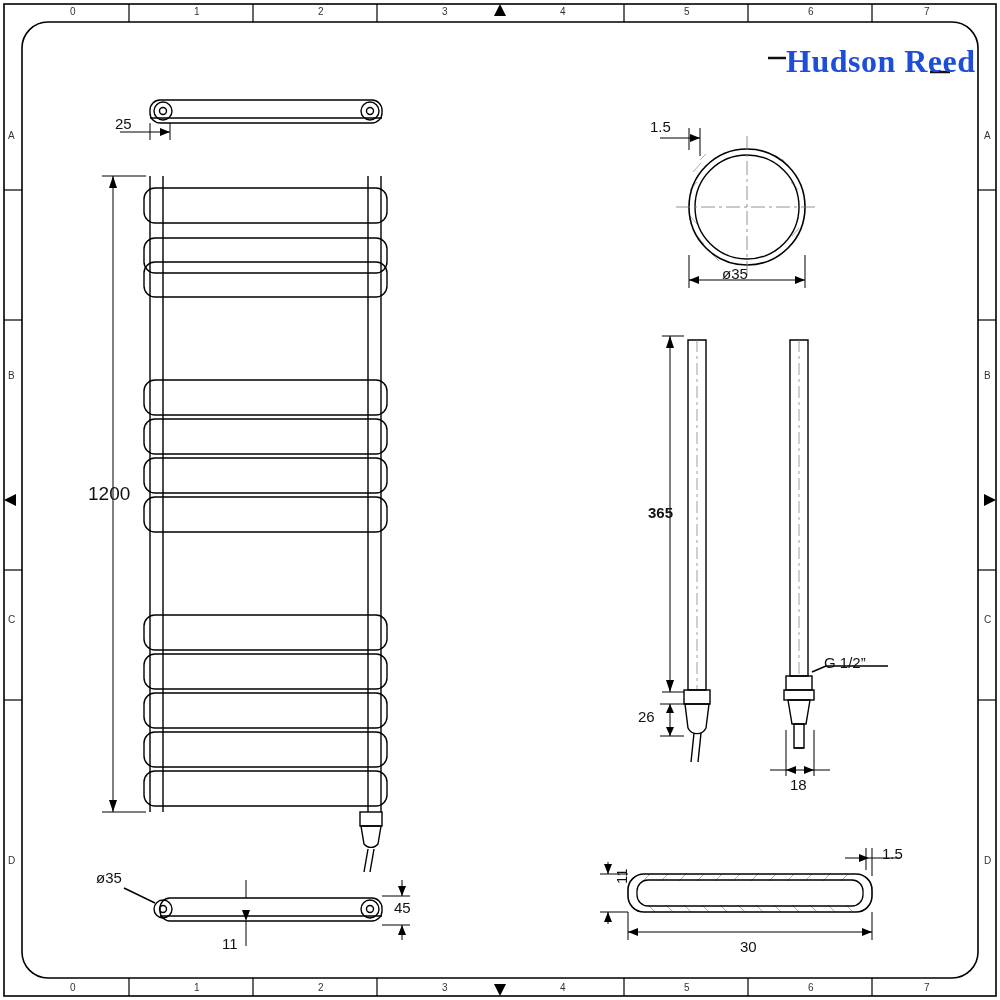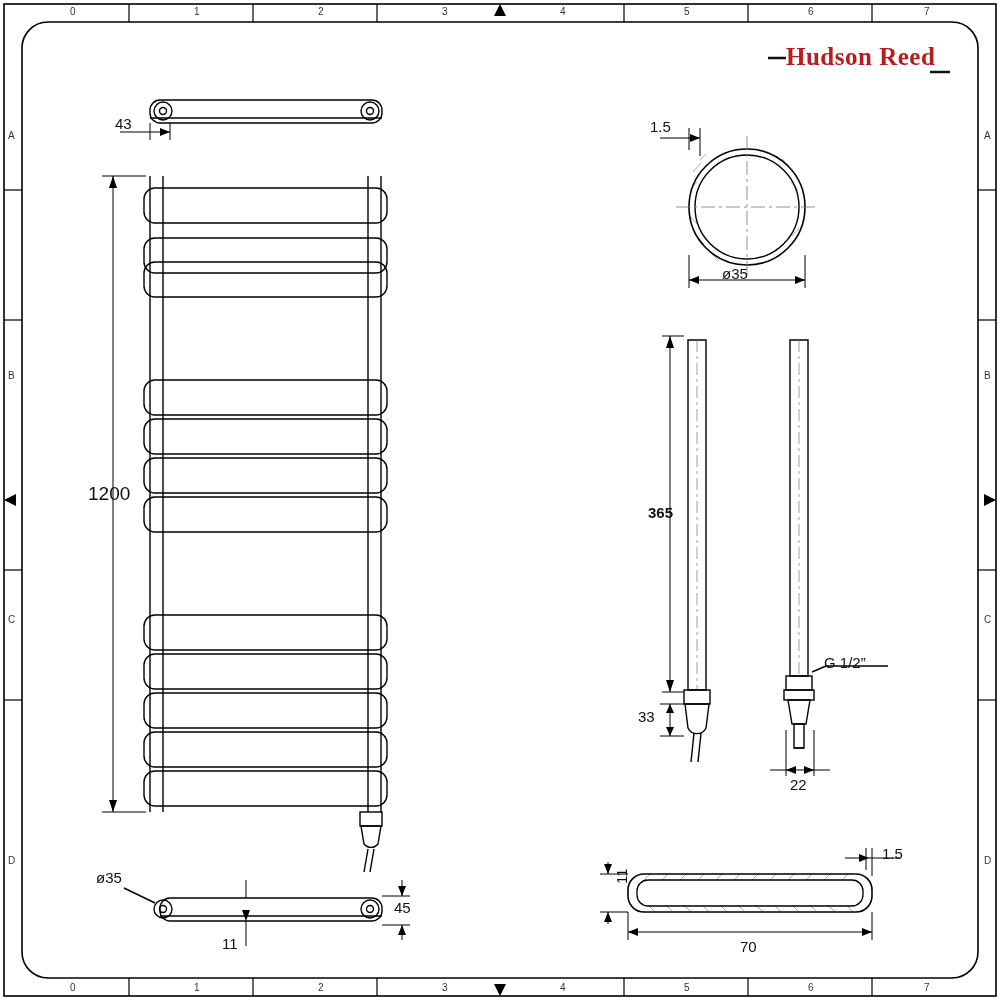--- a/index.html
+++ b/index.html
@@ -1,20 +1,20 @@
 <!DOCTYPE html>
 <html><head>
 <meta charset="utf-8">
 <style>
   html,body{margin:0;padding:0;background:#ffffff;}
   body{width:1000px;height:1000px;font-family:"Liberation Sans",sans-serif;color:#000;}
   #sheet{position:relative;width:1000px;height:1000px;overflow:hidden;background:#fff;}
   .lbl{position:absolute;font-size:15px;color:#111;white-space:nowrap;}
   .lbl.tiny{font-size:10px;color:#333;}
-  .brand{position:absolute;font-family:"Liberation Serif",serif;font-weight:bold;font-size:25px;letter-spacing:.5px;color:#b91c1c;}
+  .brand{position:absolute;font-family:"Liberation Serif",serif;font-weight:bold;font-size:32px;letter-spacing:.5px;color:#1d4ed8;}
   svg{position:absolute;left:0;top:0;}
 </style>
 </head>
 <body>
 
 <div id="sheet">
 
   <svg width="1000" height="1000" viewBox="0 0 1000 1000">
     <g fill="none" stroke="#000" stroke-width="1.6">
 
@@ -270,38 +270,38 @@
     </g>
 
     <g stroke="#111" stroke-width="2.5">
       <line x1="768" y1="58" x2="786" y2="58"></line>
       <line x1="930" y1="72" x2="950" y2="72"></line>
     </g>
   </svg>
 
   <div class="brand" style="left:786px;top:43px;">Hudson Reed</div>
 
-  <div class="lbl" style="left:115px;top:115px;">43</div>
+  <div class="lbl" style="left:115px;top:115px;">25</div>
   <div class="lbl" style="left:88px;top:483px;font-size:19px;">1200</div>
 
   <div class="lbl" style="left:96px;top:869px;">ø35</div>
   <div class="lbl" style="left:222px;top:935px;">11</div>
   <div class="lbl" style="left:394px;top:899px;">45</div>
 
   <div class="lbl" style="left:650px;top:118px;">1.5</div>
   <div class="lbl" style="left:722px;top:265px;">ø35</div>
 
   <div class="lbl" style="left:648px;top:504px;font-weight:bold;">365</div>
-  <div class="lbl" style="left:638px;top:708px;">33</div>
-  <div class="lbl" style="left:790px;top:776px;">22</div>
+  <div class="lbl" style="left:638px;top:708px;">26</div>
+  <div class="lbl" style="left:790px;top:776px;">18</div>
   <div class="lbl" style="left:824px;top:654px;">G 1/2”</div>
 
   <div class="lbl" style="left:882px;top:845px;">1.5</div>
   <div class="lbl" style="left:613px;top:884px;transform:rotate(-90deg);transform-origin:left top;">11</div>
-  <div class="lbl" style="left:740px;top:938px;">70</div>
+  <div class="lbl" style="left:740px;top:938px;">30</div>
 
   <div class="lbl tiny" style="left:70px;top:6px;">0</div>
   <div class="lbl tiny" style="left:194px;top:6px;">1</div>
   <div class="lbl tiny" style="left:318px;top:6px;">2</div>
   <div class="lbl tiny" style="left:442px;top:6px;">3</div>
   <div class="lbl tiny" style="left:560px;top:6px;">4</div>
   <div class="lbl tiny" style="left:684px;top:6px;">5</div>
   <div class="lbl tiny" style="left:808px;top:6px;">6</div>
   <div class="lbl tiny" style="left:924px;top:6px;">7</div>
 

